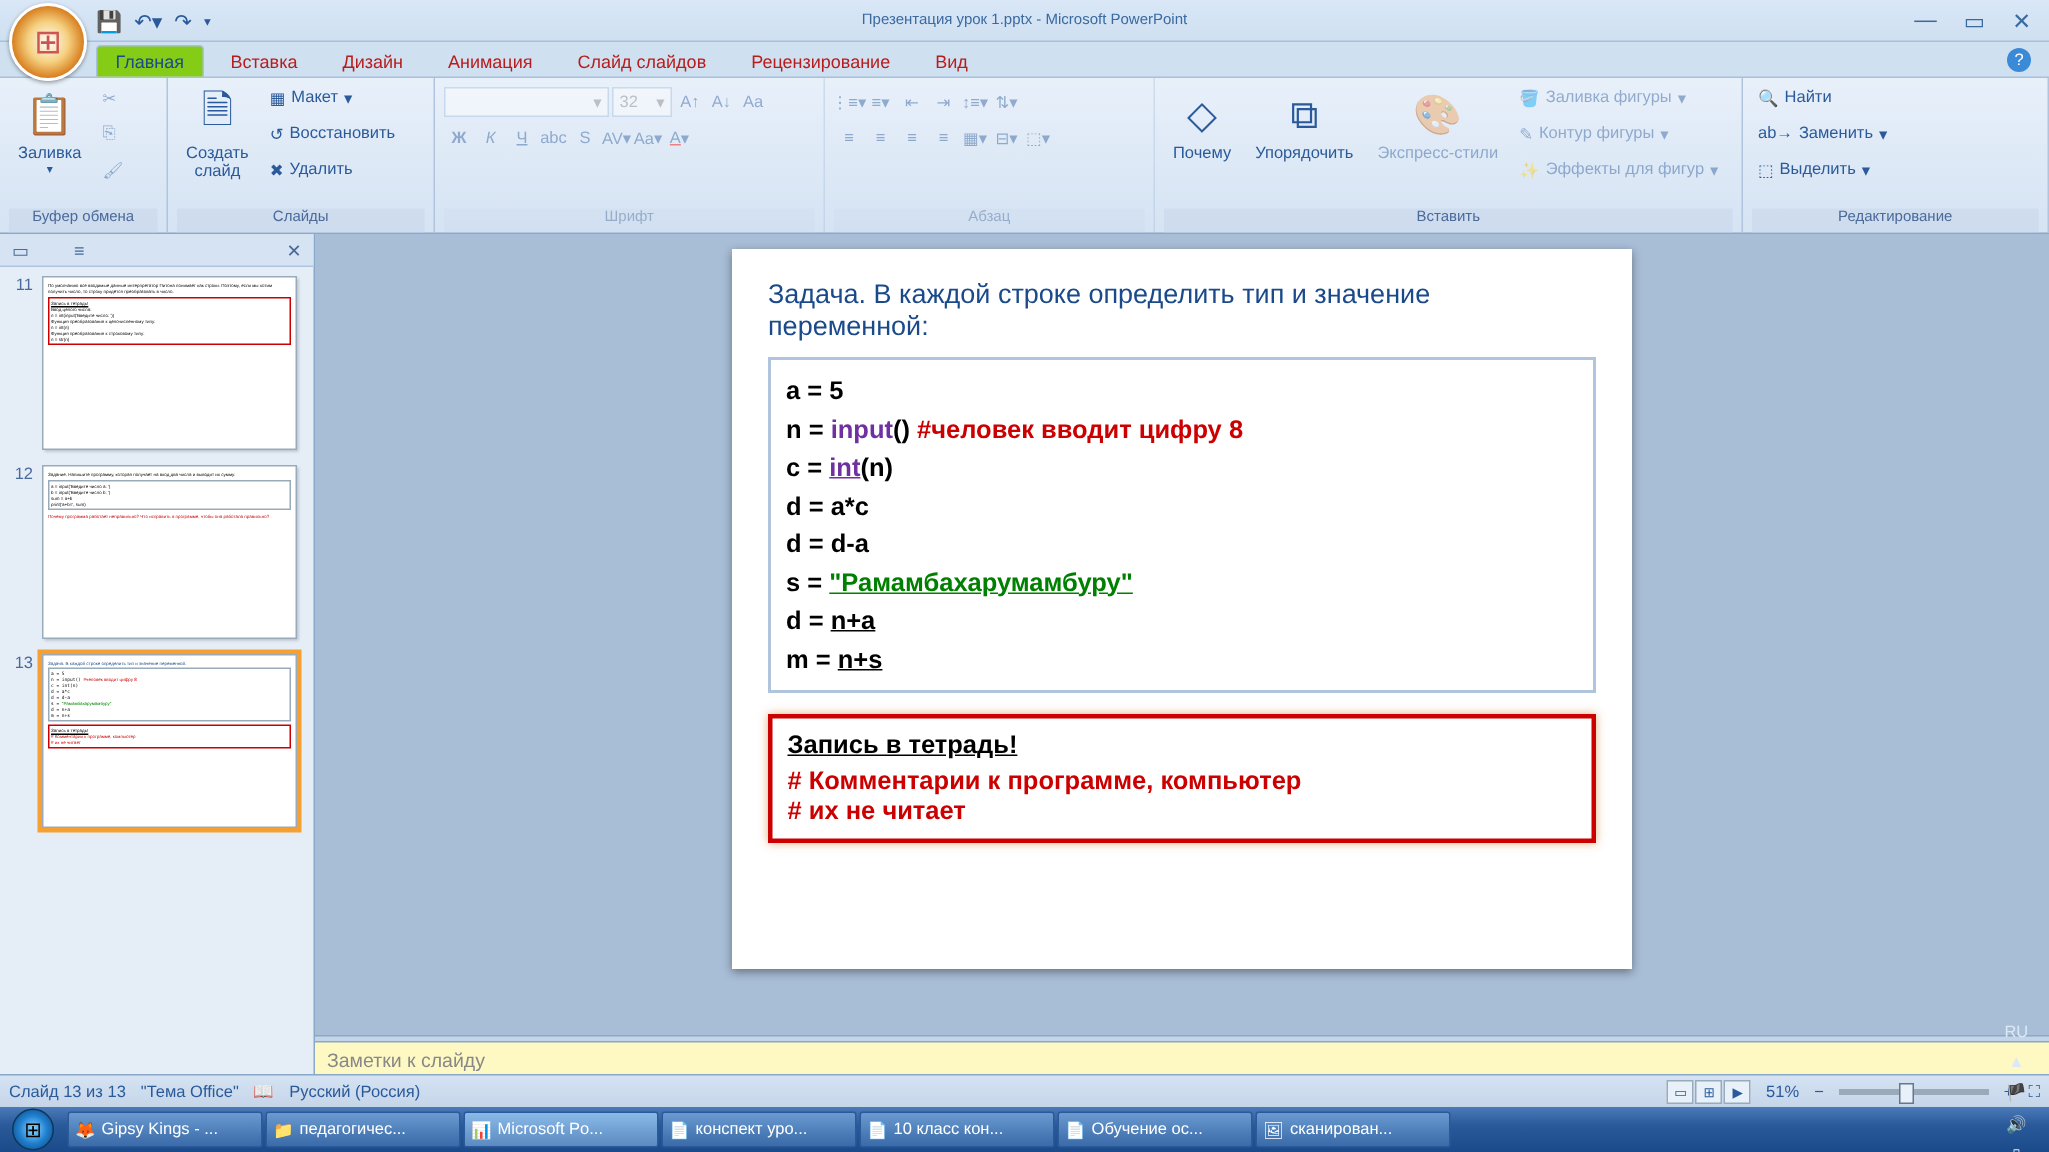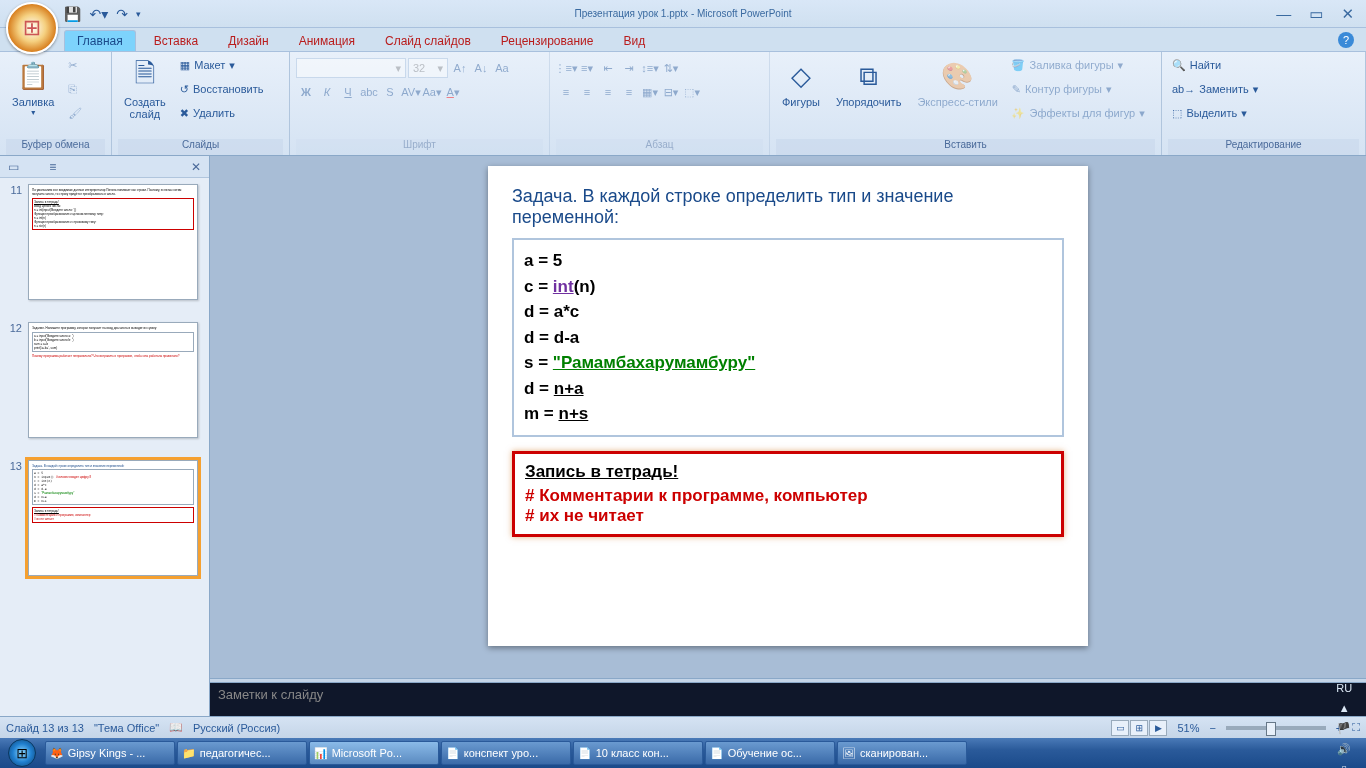--- a/index.html
+++ b/index.html
@@ -9,21 +9,21 @@
 .title-bar { height: 28px; background: linear-gradient(#d9e7f7,#cfe0f0); display: flex; align-items: center; position: relative; border-bottom: 1px solid #a8c0dd; }
 .office-btn { width: 52px; height: 52px; border-radius: 50%; background: radial-gradient(#fff,#f5d080 40%,#d88020 70%,#a05010); position: absolute; left: 6px; top: 2px; z-index: 10; border: 2px solid #fff; box-shadow: 0 1px 3px rgba(0,0,0,.4); display:flex;align-items:center;justify-content:center;font-size:22px;color:#c55;}
 .qat { margin-left: 64px; display: flex; gap: 8px; align-items: center; }
 .qat span { color: #2a5a9a; font-size: 14px; cursor: pointer; }
 .title-text { position: absolute; left: 50%; transform: translateX(-50%); color: #3a6aa0; font-size: 10px; }
 .win-ctrl { margin-left: auto; display: flex; gap: 18px; padding-right: 12px; color: #3a6aa0; font-size: 15px; }
 
 
 .ribbon-tabs { height: 24px; background: #cfe0f0; display: flex; align-items: flex-end; padding-left: 64px; gap: 6px; border-bottom: 1px solid #a8c0dd; }
 .ribbon-tabs .tab { padding: 3px 12px; color: #b91c1c; font-size: 12px; cursor: pointer; border-top-left-radius: 3px; border-top-right-radius: 3px; }
-.ribbon-tabs .tab.active { background: #7dd3fc; border: 1px solid #a8c0dd; border-bottom: none; color: #1a4a8a; font-weight: 500; }
+.ribbon-tabs .tab.active { background: #84cc16; border: 1px solid #a8c0dd; border-bottom: none; color: #1a4a8a; font-weight: 500; }
 .help-btn { margin-left: auto; margin-right: 12px; width: 16px; height: 16px; border-radius: 50%; background: #3a8ad8; color: #fff; font-size: 11px; display: flex; align-items: center; justify-content: center; align-self: center; }
 
 
 .ribbon { height: 104px; background: linear-gradient(#e8f0fa,#d5e3f3); border-bottom: 1px solid #8aa8c8; display: flex; }
 .rgroup { border-right: 1px solid #b0c5dd; display: flex; flex-direction: column; padding: 2px 6px 0; }
 .rgroup-body { flex: 1; display: flex; align-items: flex-start; gap: 4px; }
 .rgroup-label { height: 16px; font-size: 10px; color: #4a6a9a; text-align: center; background: rgba(200,215,235,.6); position: relative; }
 .big-btn { display: flex; flex-direction: column; align-items: center; padding: 2px 6px; color: #2a5a9a; font-size: 11px; cursor: pointer; border-radius: 3px; }
 .big-btn .icon { font-size: 26px; height: 40px; display: flex; align-items: center; }
 .small-btn-col { display: flex; flex-direction: column; gap: 2px; }
@@ -33,42 +33,42 @@
 .toggle-row .tb { width: 20px; height: 20px; border: 1px solid transparent; display: flex; align-items: center; justify-content: center; font-size: 11px; color: #2a5a9a; cursor: pointer; }
 .disabled { opacity: .45; pointer-events: none; }
 
 
 .main { flex: 1; display: flex; background: #a8bdd6; min-height: 0; }
 .slide-panel { width: 210px; background: #e5edf7; border-right: 1px solid #8aa8c8; display: flex; flex-direction: column; }
 .panel-tabs { height: 22px; display: flex; border-bottom: 1px solid #b0c5dd; background: #d5e3f3; align-items: center; padding: 0 8px; gap: 30px; }
 .panel-tabs span { font-size: 12px; color: #4a6a9a; }
 .close-x { margin-left: auto; color: #4a6a9a; cursor: pointer; }
 .thumbs { flex: 1; overflow-y: auto; padding: 6px; }
-.thumb-row { display: flex; gap: 6px; margin-bottom: 22px; }
+.thumb-row { display: flex; gap: 6px; margin-bottom: 10px; }
 .thumb-num { width: 16px; color: #4a6a9a; font-size: 11px; text-align: right; }
 .thumb { width: 170px; height: 116px; background: #fff; border: 1px solid #9ab; box-shadow: 1px 1px 2px rgba(0,0,0,.2); font-size: 3px; padding: 3px; overflow: hidden; }
 .thumb.selected { outline: 3px solid #f5a030; }
 .thumb .tred { border: 1px solid #c00; padding: 1px; margin-top: 2px; color: #000; }
 
 .editor { flex: 1; display: flex; flex-direction: column; }
 .slide-canvas { flex: 1; display: flex; align-items: flex-start; justify-content: center; overflow: auto; padding-top: 10px; }
 .slide { width: 600px; height: 480px; background: #fff; box-shadow: 0 2px 6px rgba(0,0,0,.4); padding: 20px 24px; font-family: Georgia, serif; }
 .slide-title { color: #1a4a8a; font-size: 18px; margin-bottom: 10px; }
 .code-box { border: 2px solid #b0c5dd; padding: 8px 10px; font-family: "Courier New", monospace; font-size: 17px; font-weight: bold; line-height: 1.5; margin-bottom: 14px; }
 .code-box .kw { color: #7030a0; }
 .code-box .fn { color: #7030a0; text-decoration: underline; }
 .code-box .cmt { color: #c00; }
 .code-box .str { color: #008000; text-decoration: underline; }
 .code-box .expr { text-decoration: underline; }
 .note-box { border: 3px solid #c00; padding: 8px 10px; font-family: "Courier New", monospace; font-size: 17px; box-shadow: 0 0 6px rgba(200,100,0,.5); }
 .note-box .hdr { text-decoration: underline; font-weight: bold; margin-bottom: 4px; display: block; }
 .note-box .cmt2 { color: #c00; font-weight: bold; }
 
 .notes-splitter { height: 4px; background: #c5d5e8; border-top: 1px solid #8aa8c8; cursor: ns-resize; }
-.notes-area { height: 34px; background: #0f172a; border-top: 1px solid #8aa8c8; padding: 4px 8px; color: #888; font-size: 13px; }
+.notes-area { height: 22px; background: #fef9c3; border-top: 1px solid #8aa8c8; padding: 4px 8px; color: #888; font-size: 13px; }
 
 
 .status-bar { height: 22px; background: linear-gradient(#d5e3f3,#c5d5e8); border-top: 1px solid #8aa8c8; display: flex; align-items: center; font-size: 11px; color: #2a5a9a; padding: 0 6px; gap: 10px; }
 .status-bar .spacer { flex: 1; }
 .view-btns { display: flex; gap: 1px; }
 .view-btns span { width: 18px; height: 16px; border: 1px solid #9ab; background: #e8f0fa; display: flex; align-items: center; justify-content: center; font-size: 9px; cursor: pointer; }
 .zoom-slider { width: 100px; height: 4px; background: #9ab; position: relative; }
 .zoom-slider::after { content: ''; position: absolute; left: 40%; top: -4px; width: 8px; height: 12px; background: #e8f0fa; border: 1px solid #678; }
 
 
@@ -200,21 +200,21 @@
         <span class="tb">⬚▾</span>
       </div>
     </div>
     <div class="rgroup-label">Абзац</div>
   </div>
 
   <div class="rgroup" style="width:392px;">
     <div class="rgroup-body">
       <div class="big-btn">
           <span class="icon">◇</span>
-          <span>Фигуры</span>
+          <span>Почему</span>
         </div>
       <div class="big-btn">
           <span class="icon">⧉</span>
           <span>Упорядочить</span>
         </div>
       <div class="big-btn disabled">
           <span class="icon">🎨</span>
           <span>Экспресс-стили</span>
         </div>
       <div class="small-btn-col disabled">
@@ -270,20 +270,21 @@
           </div>
         </div>
     </div>
   </div>
   <div class="editor">
     <div class="slide-canvas">
       <div class="slide">
         <div class="slide-title">Задача. В каждой строке определить тип и значение переменной:</div>
         <div class="code-box">
           <div><span>a = </span><span>5</span></div>
+          <div><span>n = </span><span class="kw">input</span><span>()</span><span class="cmt">   #человек вводит цифру 8</span></div>
           <div><span>c = </span><span class="fn">int</span><span>(n)</span></div>
           <div>d = a*c</div>
           <div>d = d-a</div>
           <div><span>s = </span><span class="str">"Рамамбахарумамбуру"</span></div>
           <div><span>d = </span><span class="expr">n+a</span></div>
           <div><span>m = </span><span class="expr">n+s</span></div>
         </div>
         <div class="note-box">
           <span class="hdr">Запись в тетрадь!</span>
           <div class="cmt2"># Комментарии к программе, компьютер</div>

